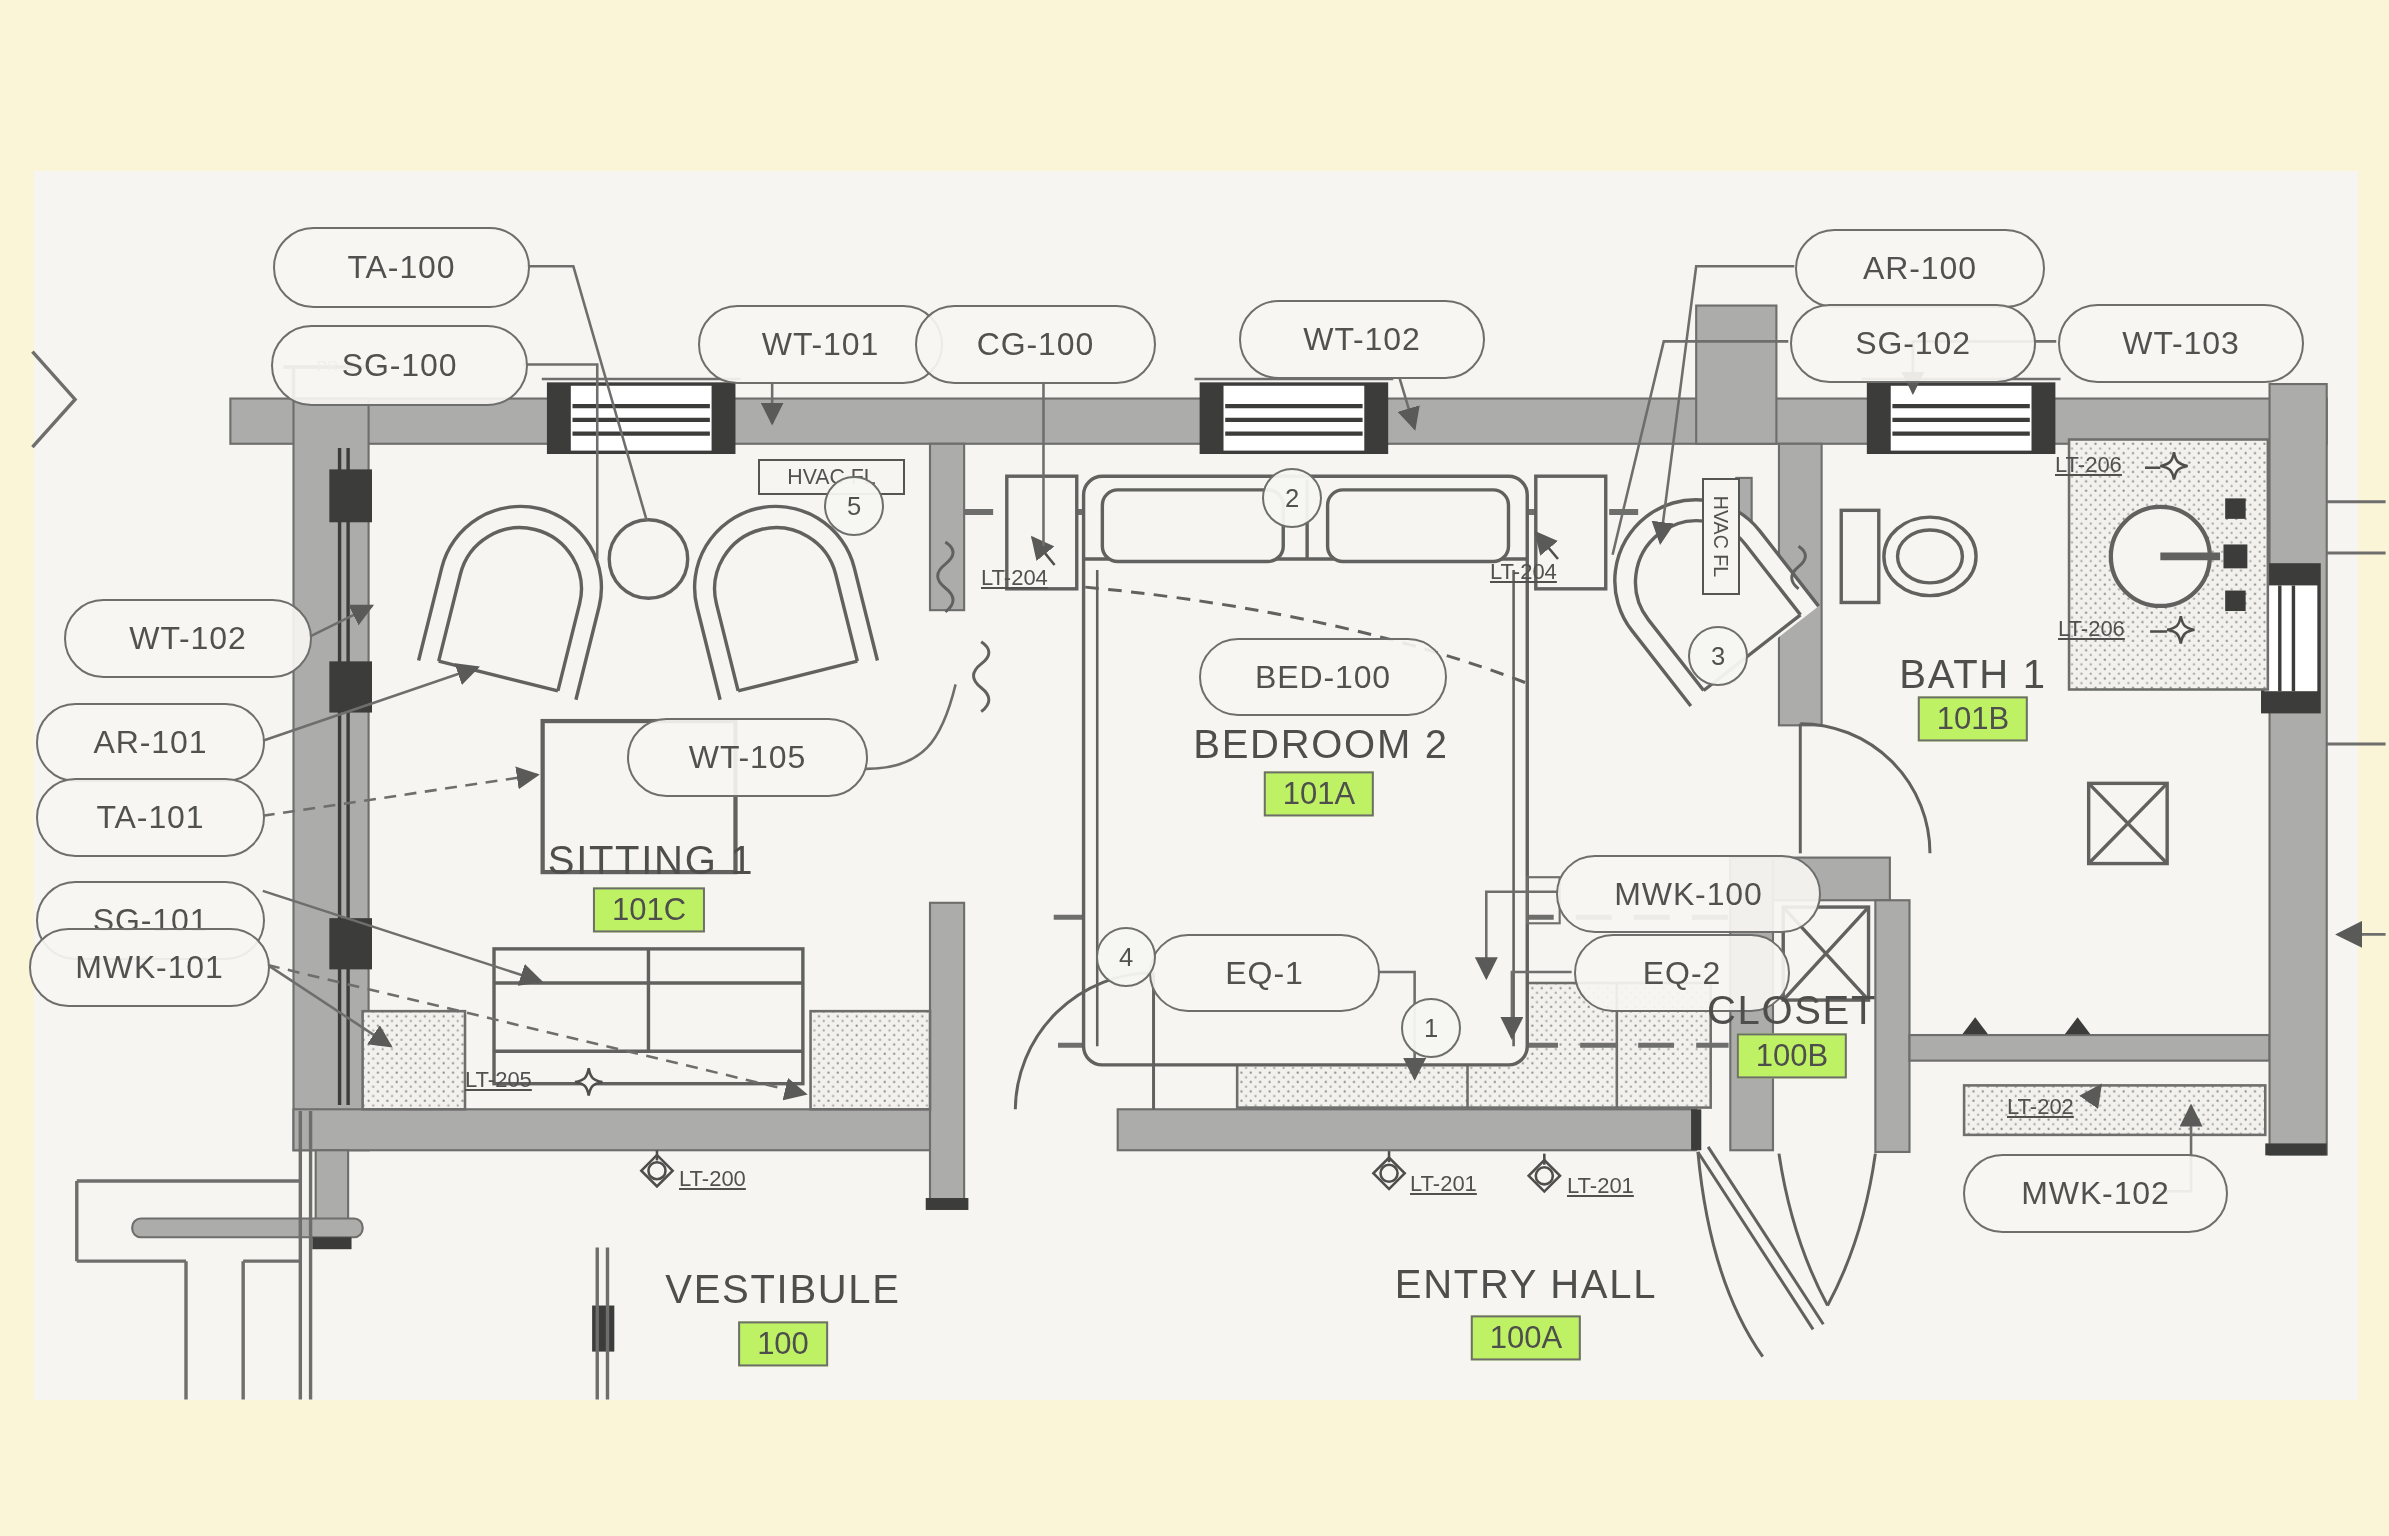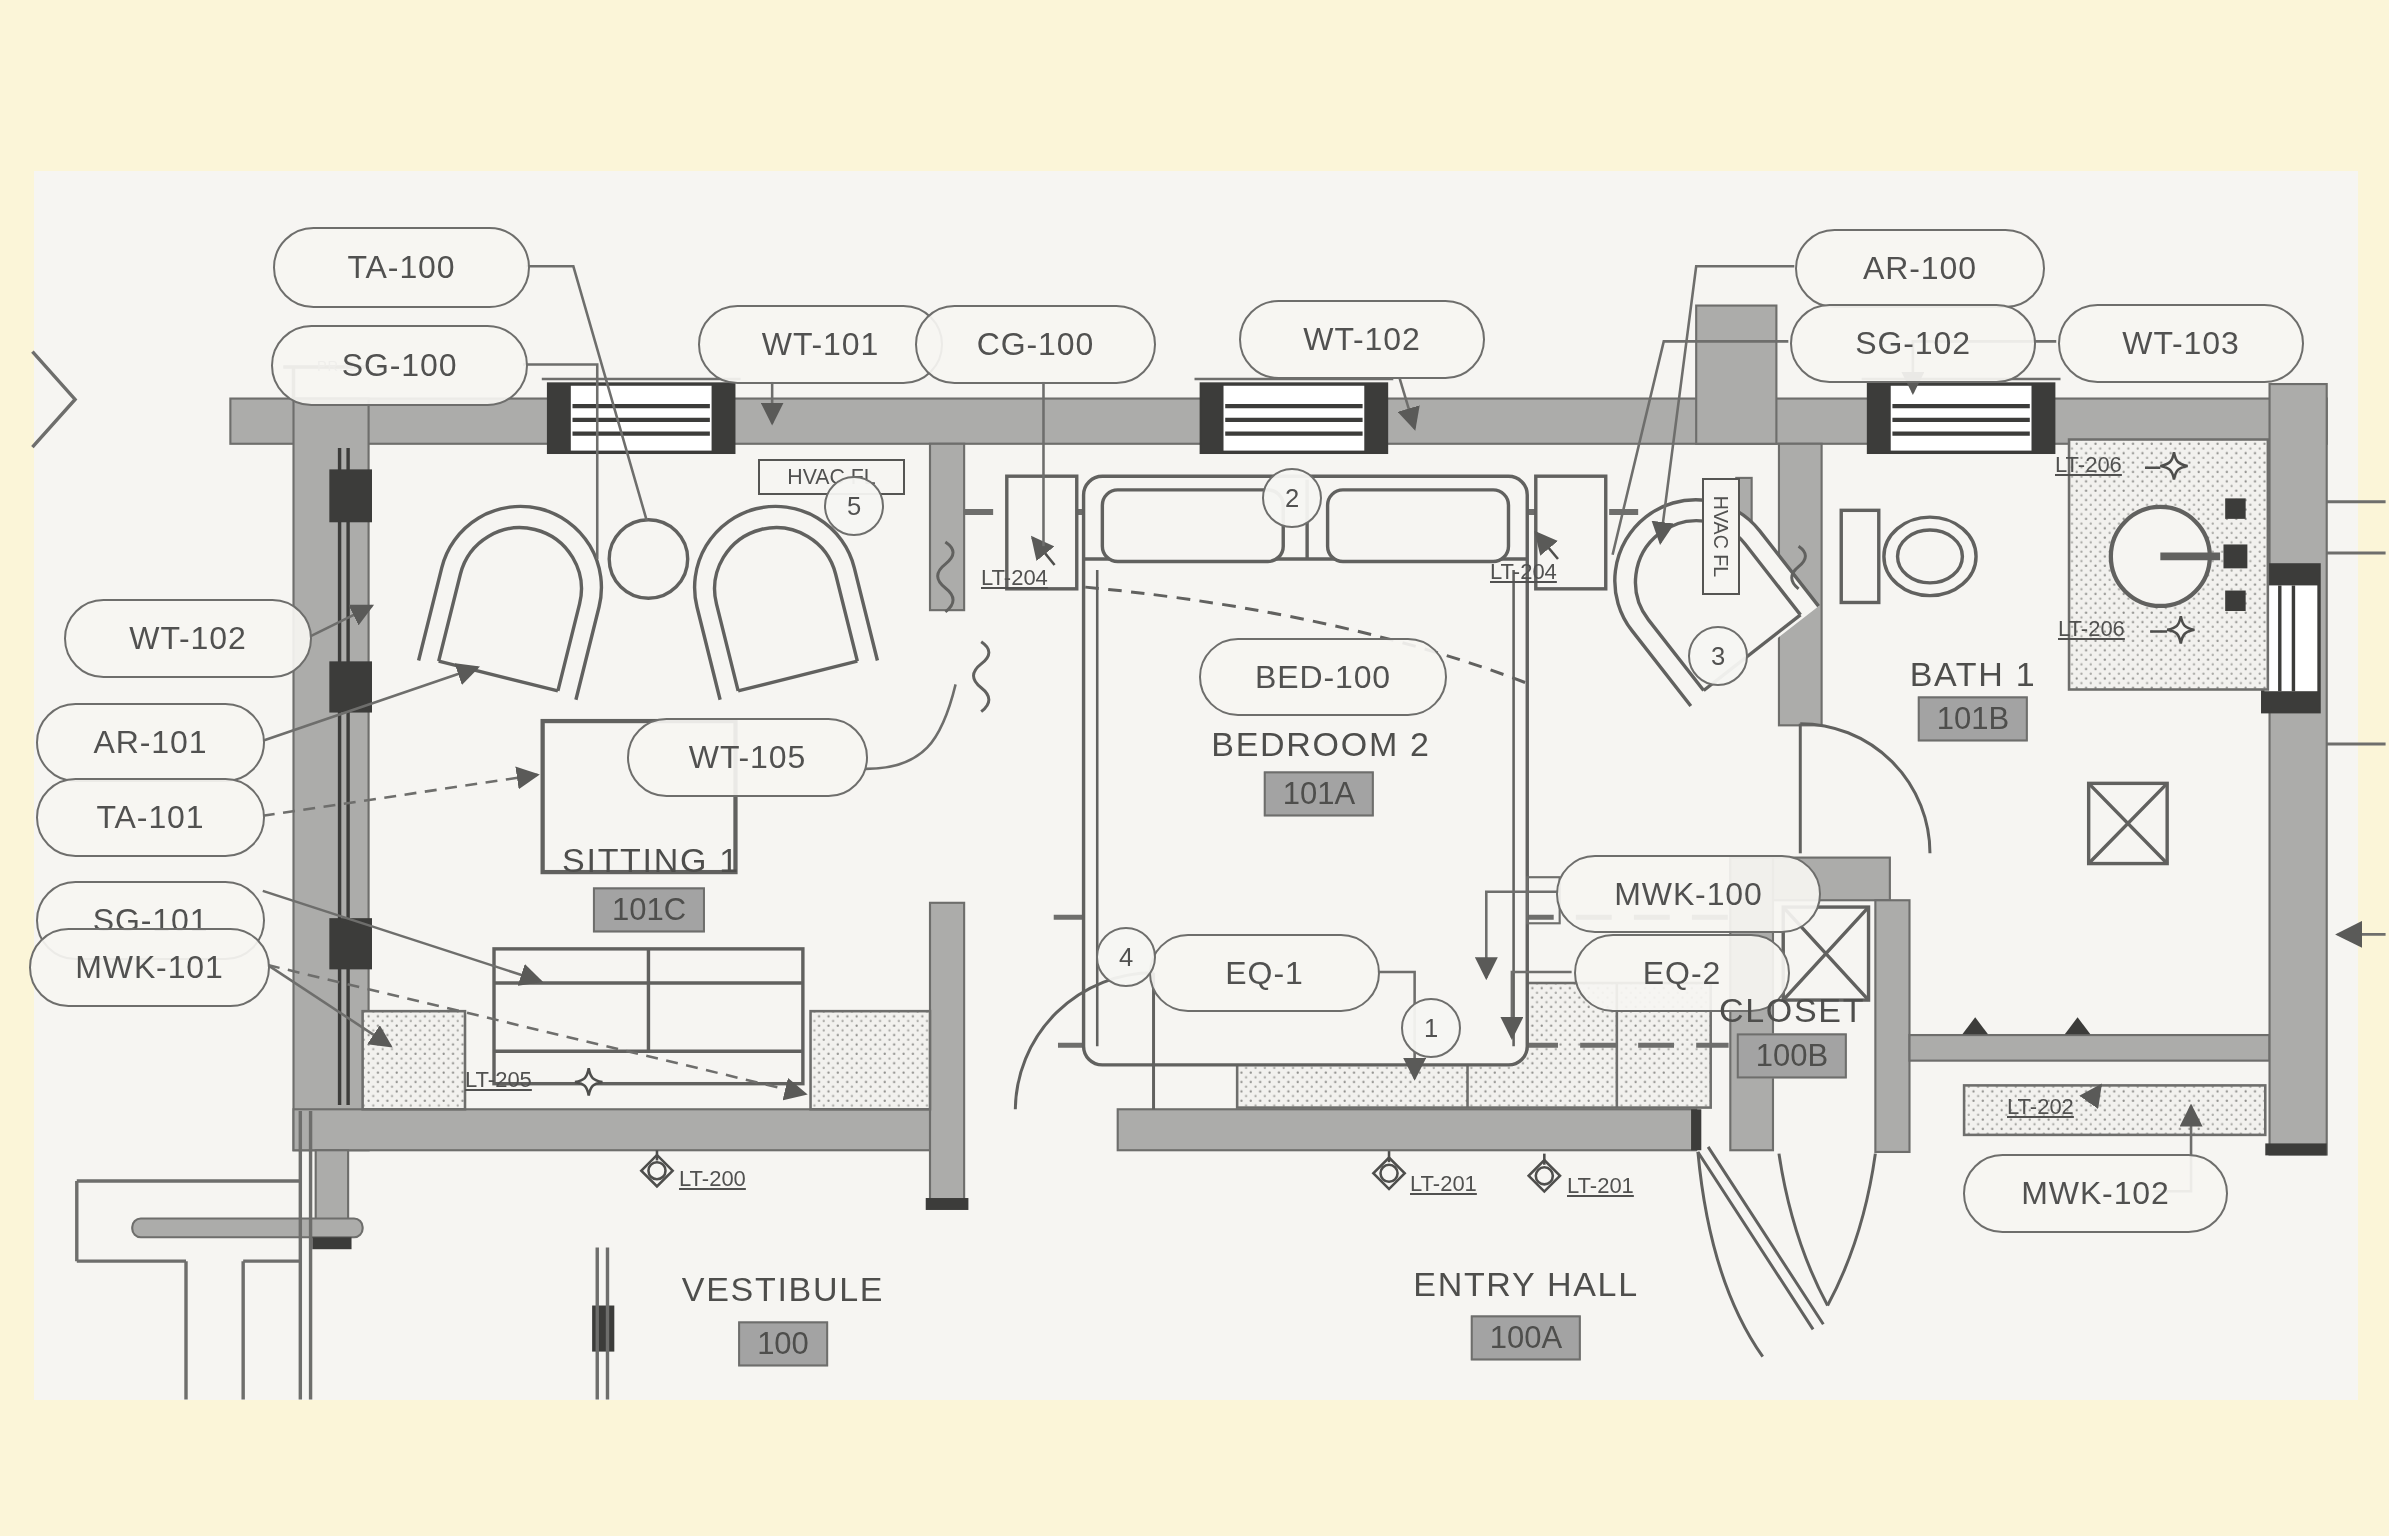--- a/index.html
+++ b/index.html
@@ -10,25 +10,25 @@
     color:#4a4a48;
   }
   #sheet{position:absolute;left:34px;top:171px;width:2324px;height:1229px;background:#F6F5F2;}
   #plan-svg{position:absolute;left:0;top:0;width:2389px;height:1536px;}
   .pill{
     position:absolute;display:flex;align-items:center;justify-content:center;
     border:2.6px solid #6E6E6C;border-radius:51px;background:rgba(246,245,242,.92);
     font-size:32px;letter-spacing:0.9px;color:#515150;z-index:5;
   }
   .roomname{
-    position:absolute;transform:translate(-50%,-50%);font-size:34px;letter-spacing:1.7px;
+    position:absolute;transform:translate(-50%,-50%);font-size:40px;letter-spacing:1.7px;
     color:#4e4e4c;white-space:nowrap;z-index:5;text-align:center;
   }
   .numbox{
-    position:absolute;transform:translate(-50%,-50%);border:2.6px solid #6E6E6C;background:#a3a3a3;
+    position:absolute;transform:translate(-50%,-50%);border:2.6px solid #6E6E6C;background:#bef264;
     font-size:31px;padding:2.6px 17px;color:#4e4e4c;white-space:nowrap;z-index:5;
   }
   .keynote{
     position:absolute;width:56px;height:56px;border:2.6px solid #6E6E6C;border-radius:50%;
     background:rgba(246,245,242,.95);display:flex;align-items:center;justify-content:center;
     font-size:25.6px;color:#515150;z-index:5;
   }
   .smalltag{position:absolute;font-size:22px;color:#515150;white-space:nowrap;z-index:4;text-decoration:underline;}
   .tinytag{position:absolute;font-size:14.5px;color:#9a9a96;letter-spacing:0.9px;z-index:4;}
   .boxtag{

